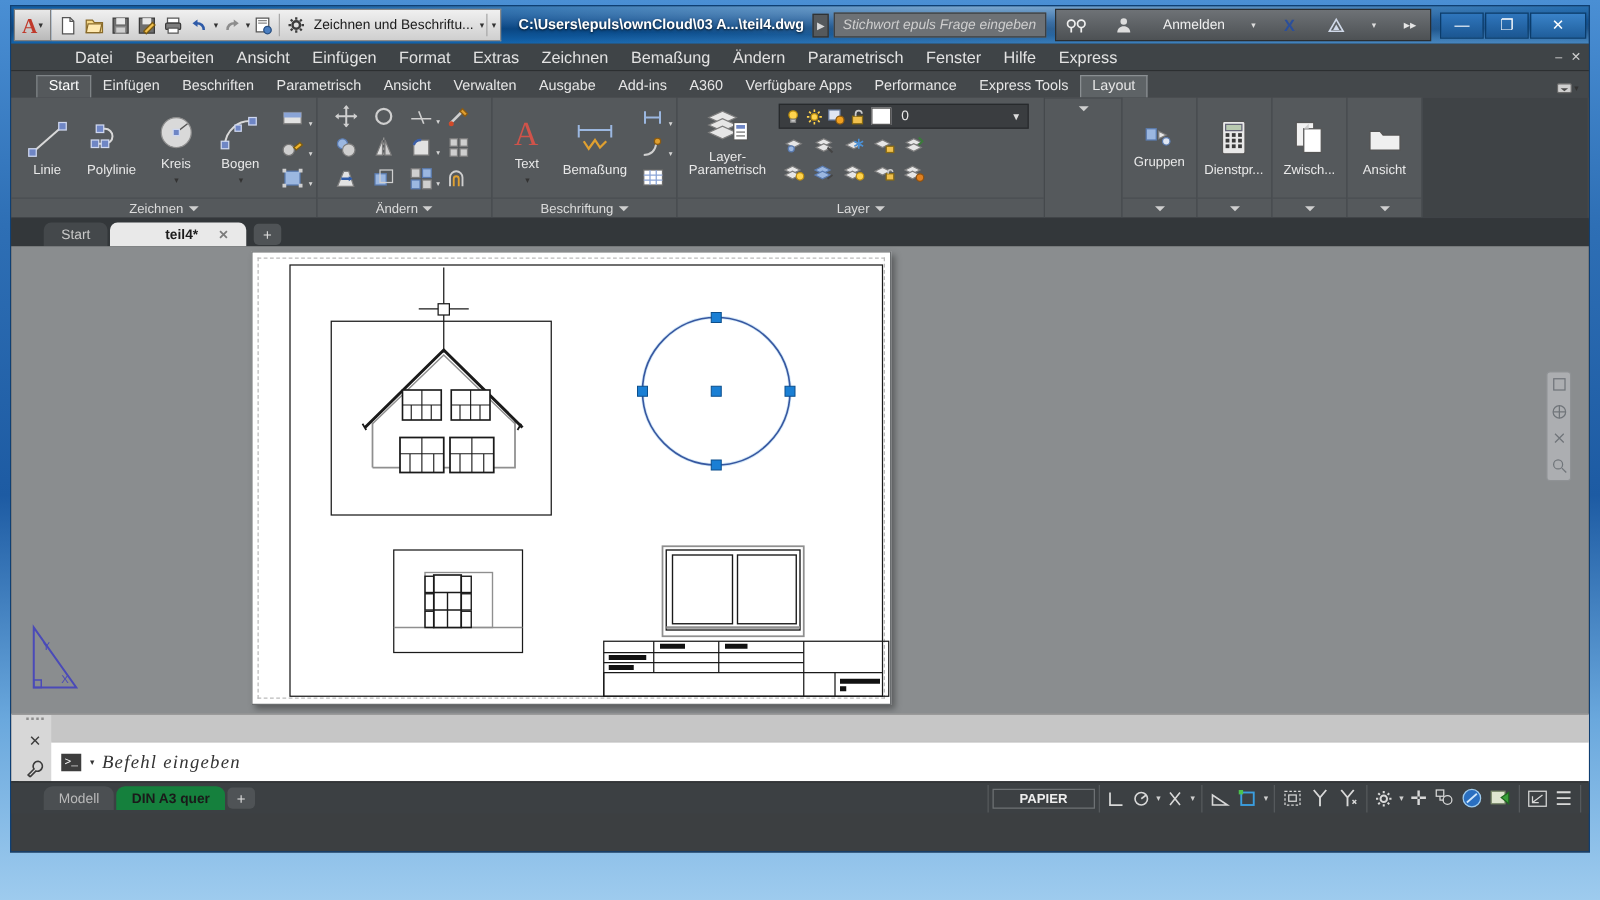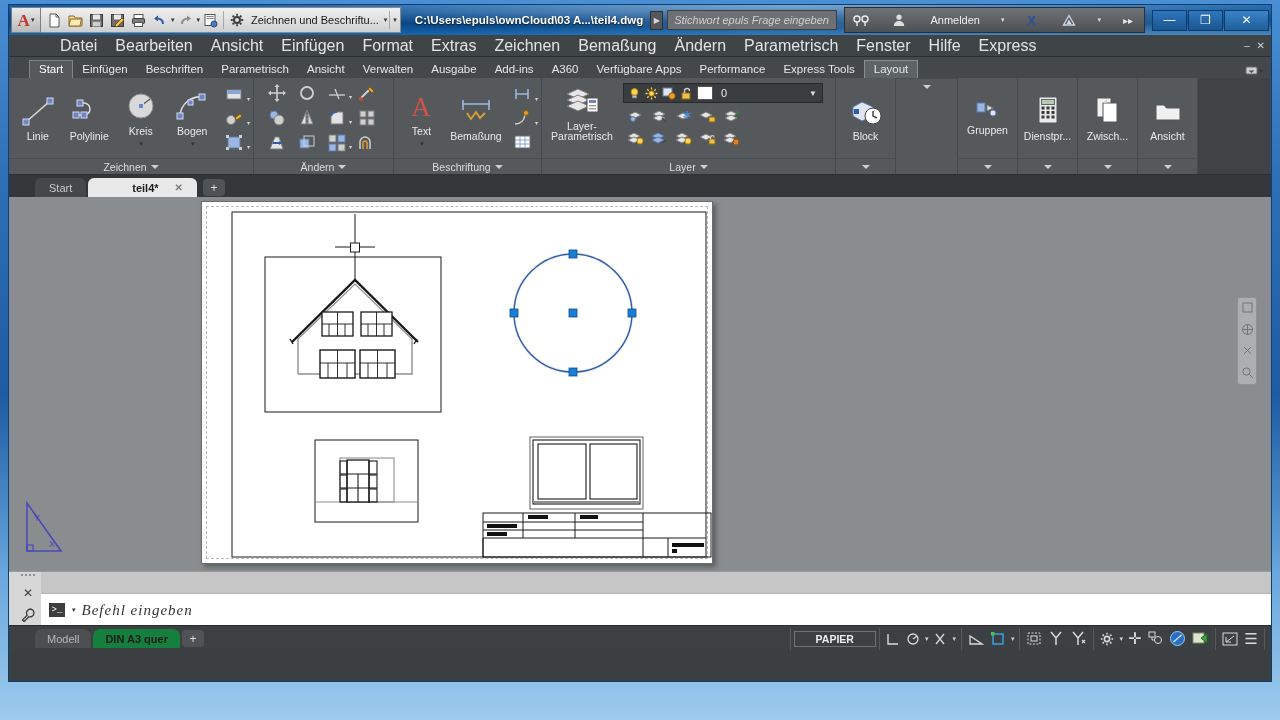--- a/index.html
+++ b/index.html
@@ -93,21 +93,21 @@
     display: flex; align-items: center; justify-content: center;
     color: #fff; font-size: 12px;
   }
   .wbtn.close { background: linear-gradient(180deg,#3a83c9,#1f5e9b); width: 45px; }
 
   
   .menubar {
     height: 22px; background: #3f4447; display: flex; align-items: center;
     padding-left: 42px; border-bottom: 1px solid #2c2f31; position: relative;
   }
-  .menubar .mi { color: #e3e3e3; font-size: 16px; padding: 0 9px; white-space: nowrap; }
+  .menubar .mi { color: #e3e3e3; font-size: 13px; padding: 0 9px; white-space: nowrap; }
   .menubar .restore { position: absolute; right: 4px; color: #cfcfcf; font-size: 10px; letter-spacing: 2px; }
 
   
   .ribtabs {
     height: 21px; background: #44484b; display: flex; align-items: flex-end;
     padding-left: 20px; position: relative;
   }
   .ribtab {
     color: #e6e6e6; font-size: 11.5px; padding: 2px 9px 3px; white-space: nowrap;
   }
@@ -758,38 +758,20 @@
               </div>
             </div>
           </div>
         </div>
         <div class="plabel">
           <span>Layer</span>
           <span class="caret"></span>
         </div>
       </div>
 
-      <div class="panel" style="width:60px">
-        <div class="pbody" style="justify-content:center">
-          <div class="bigbtn">
-            <span class="ico">
-              <svg class="ic" width="36" height="32" viewBox="0 0 36 32">
-                  <path d="M5 12l9-5 11 5v9l-11 5-9-5z" fill="#dfe6f2" stroke="#5a7bb0"></path>
-                  <rect x="6" y="14" width="5" height="5" fill="#2f5ba8"></rect>
-                  <circle cx="25" cy="21" r="8" fill="#fff" stroke="#444"></circle>
-                  <path d="M25 16v5l4 2" stroke="#444" stroke-width="1.5" fill="none"></path>
-                </svg>
-            </span>
-            <span class="lab">Block</span>
-          </div>
-        </div>
-        <div class="plabel">
-          <span class="caret"></span>
-        </div>
-      </div>
 
       <div class="panel" style="width:62px">
         <div class="plabel">
           <span class="caret"></span>
         </div>
       </div>
 
       <div class="panel" style="width:60px">
         <div class="pbody" style="justify-content:center">
           <div class="bigbtn">
@@ -802,21 +784,21 @@
             </span>
             <span class="lab">Gruppen</span>
           </div>
         </div>
         <div class="plabel">
           <span class="caret"></span>
         </div>
       </div>
 
       <div class="panel" style="width:60px">
-        <div class="pbody" style="justify-content:center">
+        <div class="pbody" style="">
           <div class="bigbtn">
             <span class="ico">
               <svg class="ic" width="30" height="32" viewBox="0 0 30 32">
                   <rect x="6" y="2" width="18" height="26" rx="1.5" fill="#e9e9e9" stroke="#555"></rect>
                   <rect x="8.5" y="4.5" width="13" height="5" fill="#b9c9b0" stroke="#667"></rect>
                   <g fill="#3a3a3a">
                     <rect x="8.5" y="11.5" width="3" height="3"></rect>
                     <rect x="13.5" y="11.5" width="3" height="3"></rect>
                     <rect x="18.5" y="11.5" width="3" height="3"></rect>
                     <rect x="8.5" y="16" width="3" height="3"></rect>

